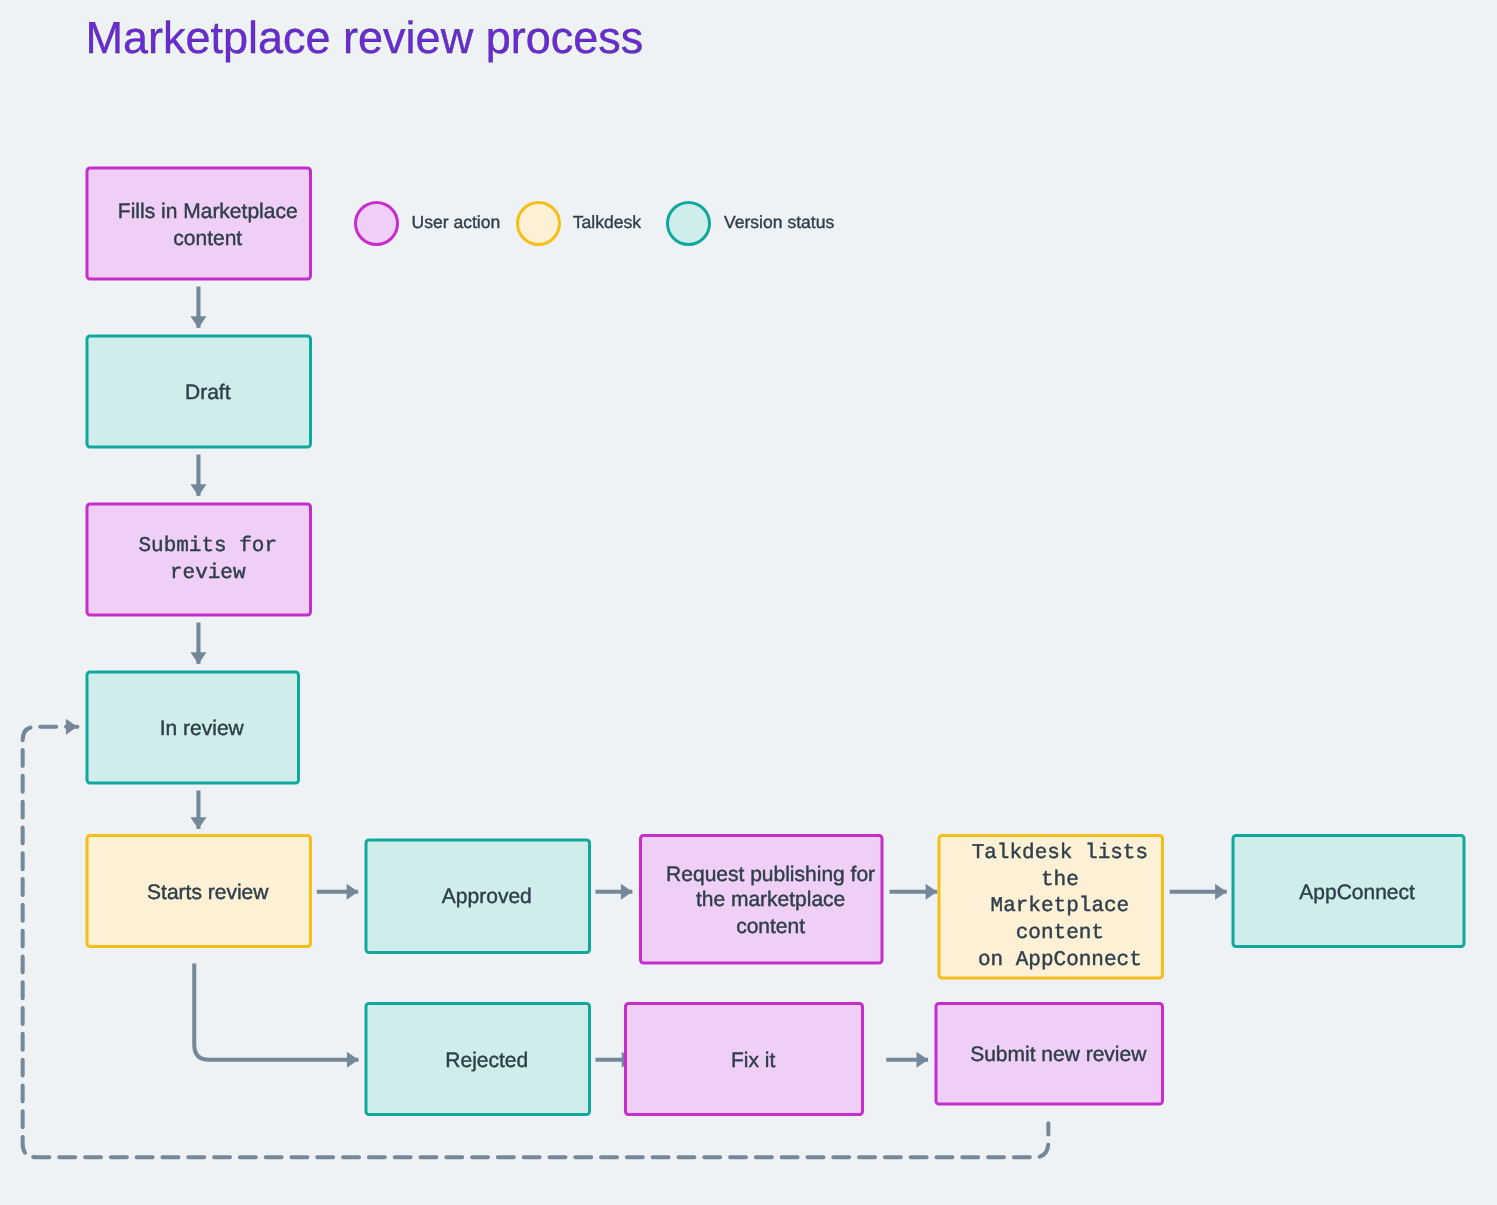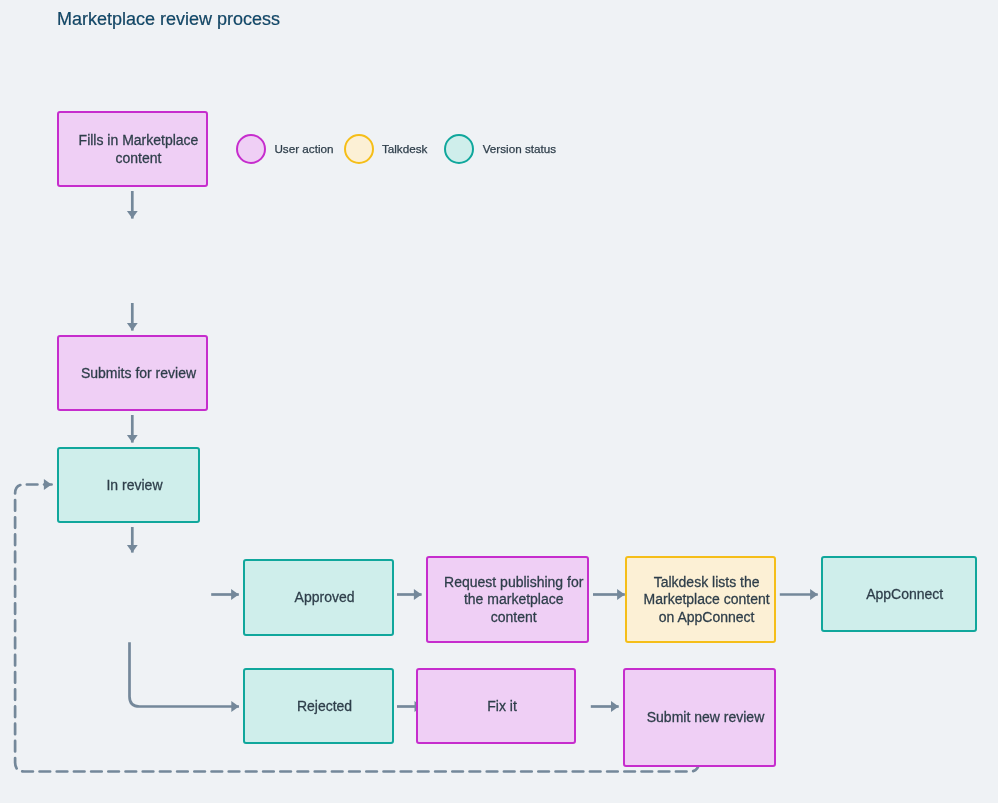--- a/index.html
+++ b/index.html
@@ -7,21 +7,21 @@
   body{
     width:998px;height:803px;
     background:#eff2f5;
     font-family:"Liberation Sans", sans-serif;
     overflow:hidden;
   }
   #canvas{position:relative;width:998px;height:803px;transform:translateZ(0);}
 
   #title{
     position:absolute;left:57px;top:9px;
-    font-size:18px;color:#0c4a6e;white-space:nowrap;
+    font-size:30px;color:#6d28d9;white-space:nowrap;
     -webkit-text-stroke:0.22px #2a3845;
   }
 
   .node{
     position:absolute;
     box-sizing:border-box;
     border-width:2px;border-style:solid;border-radius:3px;
     display:flex;align-items:center;justify-content:center;
     text-align:center;
     font-size:14px;line-height:17.7px;color:#2e3e4a;
@@ -63,45 +63,51 @@
       <line x1="397" y1="706.5" x2="422.2" y2="706.5" marker-end="url(#ah)"></line>
       <line x1="590.8" y1="706.5" x2="618.7" y2="706.5" marker-end="url(#ah)"></line>
       <path d="M129.5,642.3 L129.5,696.5 Q129.5,706.5 139.5,706.5 L239,706.5" marker-end="url(#ah)"></path>
       <path d="M698.9,748.8 L698.9,761.5 Q698.9,771.5 689.9,771.5 L24.1,771.5 Q15.1,771.5 15.1,762.5 L15.1,493.5 Q15.1,484.5 24.1,484.5 L51.6,484.5" stroke-dasharray="10.6 6.6" stroke-dashoffset="3" stroke-linecap="round" marker-end="url(#ah)"></path>
     </g>
   </svg>
 
   <div class="node user" style="left:57px;top:111px;width:151px;height:76px;">
     <span class="node-text">Fills in Marketplace<br>content</span>
   </div>
-  <div class="node user" style="left:57px;top:335px;width:151px;height:76px;">
+  <div class="node version" style="left:57px;top:223px;width:151px;height:76px;">
+    <span class="node-text">Draft</span>
+  </div>
+  <div class="node user" style="left:57px;top:335px;width:151px;height:76px;font-family:Liberation Mono, monospace;">
     <span class="node-text">Submits for review</span>
   </div>
   <div class="node version" style="left:57px;top:447px;width:143px;height:76px;">
     <span class="node-text">In review</span>
+  </div>
+  <div class="node talkdesk" style="left:57px;top:555.6px;width:151px;height:76.6px;">
+    <span class="node-text">Starts review</span>
   </div>
   <div class="node version" style="left:242.7px;top:559px;width:151.7px;height:76.6px;">
     <span class="node-text">Approved</span>
   </div>
   <div class="node user" style="left:426.2px;top:555.6px;width:163.1px;height:87px;">
     <span class="node-text">Request publishing for<br>the marketplace<br>content</span>
   </div>
-  <div class="node talkdesk" style="left:624.9px;top:555.6px;width:151.4px;height:87px;">
+  <div class="node talkdesk" style="left:624.9px;top:555.6px;width:151.4px;height:97px;font-family:Liberation Mono, monospace;">
     <span class="node-text">Talkdesk lists the<br>Marketplace content<br>on AppConnect</span>
   </div>
   <div class="node version" style="left:820.8px;top:555.6px;width:155.9px;height:76.6px;">
     <span class="node-text">AppConnect</span>
   </div>
   <div class="node version" style="left:242.7px;top:667.7px;width:151.7px;height:76.6px;">
     <span class="node-text">Rejected</span>
   </div>
   <div class="node user" style="left:416px;top:667.7px;width:160.1px;height:76.6px;">
     <span class="node-text">Fix it</span>
   </div>
-  <div class="node user" style="left:623.0px;top:667.7px;width:153.0px;height:99px;">
+  <div class="node user" style="left:623.0px;top:667.7px;width:153.0px;height:69px;">
     <span class="node-text">Submit new review</span>
   </div>
 
   <div class="legend-item" style="left:236px;top:133.9px;width:120px;">
     <span class="legend-dot" style="background:#efcff5;border-color:#c62dcd;"></span>
     <span class="legend-label" style="left:38.4px;">User action</span>
   </div>
   <div class="legend-item" style="left:344.2px;top:133.9px;width:110px;">
     <span class="legend-dot" style="background:#fcf0d5;border-color:#f5be18;"></span>
     <span class="legend-label" style="left:37.7px;">Talkdesk</span>

